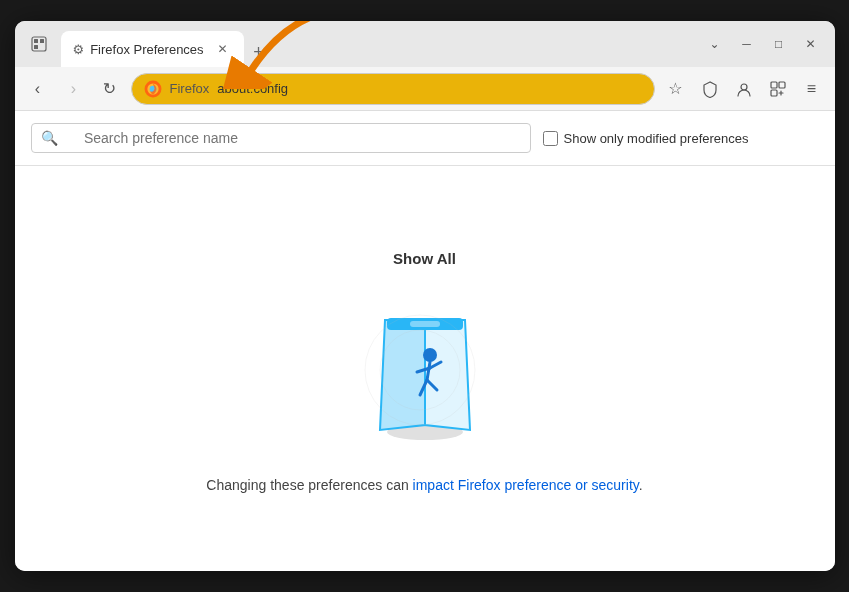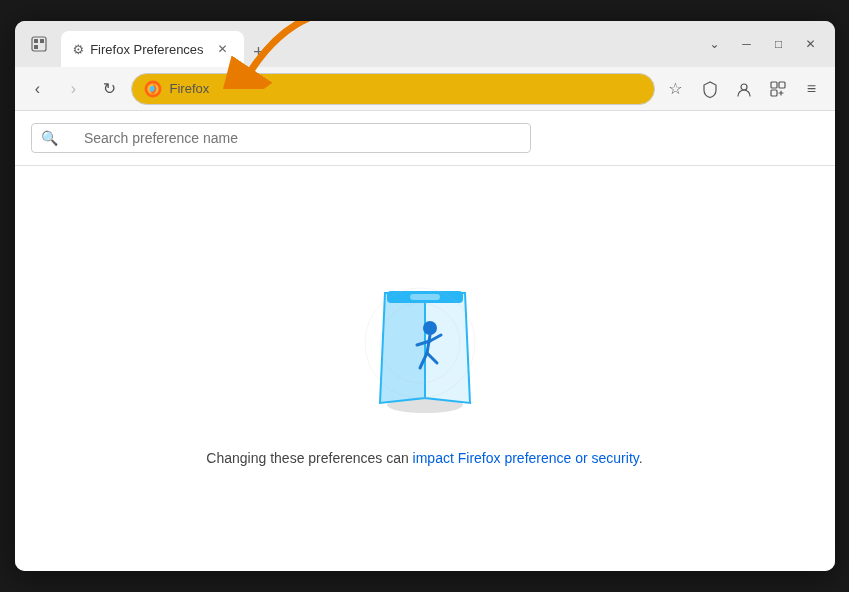--- a/index.html
+++ b/index.html
@@ -300,20 +300,21 @@
 
     <div class="address-bar-container arrow-container">
 
       <svg class="firefox-logo" viewBox="0 0 32 32" fill="none" xmlns="http://www.w3.org/2000/svg">
         <circle cx="16" cy="16" r="15" fill="#FF6611"></circle>
         <circle cx="16" cy="16" r="10" fill="#FFB830"></circle>
         <circle cx="16" cy="16" r="6" fill="#4FC3F7"></circle>
         <path d="M16 6 Q22 10 22 16 Q22 22 16 26 Q12 24 11 20 Q14 22 17 19 Q20 16 18 12 Q16 8 16 6Z" fill="#FF6611" opacity="0.8"></path>
       </svg>
       <span class="firefox-label">Firefox</span>
+      <span class="address-text">about:config</span>
 
       <svg style="position:absolute; top:-75px; left:80px; pointer-events:none; z-index:100;" width="160" height="90" viewBox="0 0 160 90">
         <defs>
           <marker id="arrowhead" markerWidth="10" markerHeight="7" refX="0" refY="3.5" orient="auto">
             <polygon points="0 0, 10 3.5, 0 7" fill="#E87A00"></polygon>
           </marker>
         </defs>
         <path d="M 140 10 Q 80 10 40 70" stroke="#E87A00" stroke-width="7" fill="none" marker-end="url(#arrowhead)" stroke-linecap="round"></path>
       </svg>
     </div>
@@ -343,23 +344,28 @@
     </div>
   </div>
 
   <div class="content-area">
 
     <div class="search-bar">
       <div class="search-input-wrapper">
         <span class="search-icon-el">🔍</span>
         <input class="search-input" type="text" placeholder="Search preference name" style="">
       </div>
+      <div class="modified-pref">
+        <input type="checkbox" class="modified-checkbox" style="">
+        <label class="modified-label">Show only modified preferences</label>
+      </div>
     </div>
 
     <div class="main-content">
+      <button class="show-all-btn">Show All</button>
 
       <div class="illustration">
 
         <svg class="ghost-circles" width="130" height="130" viewBox="0 0 130 130">
           <circle cx="65" cy="65" r="55" stroke="#bbb" stroke-width="1" fill="none"></circle>
           <circle cx="65" cy="65" r="40" stroke="#bbb" stroke-width="1" fill="none"></circle>
         </svg>
 
         <svg width="100" height="130" viewBox="0 0 100 130">
 

